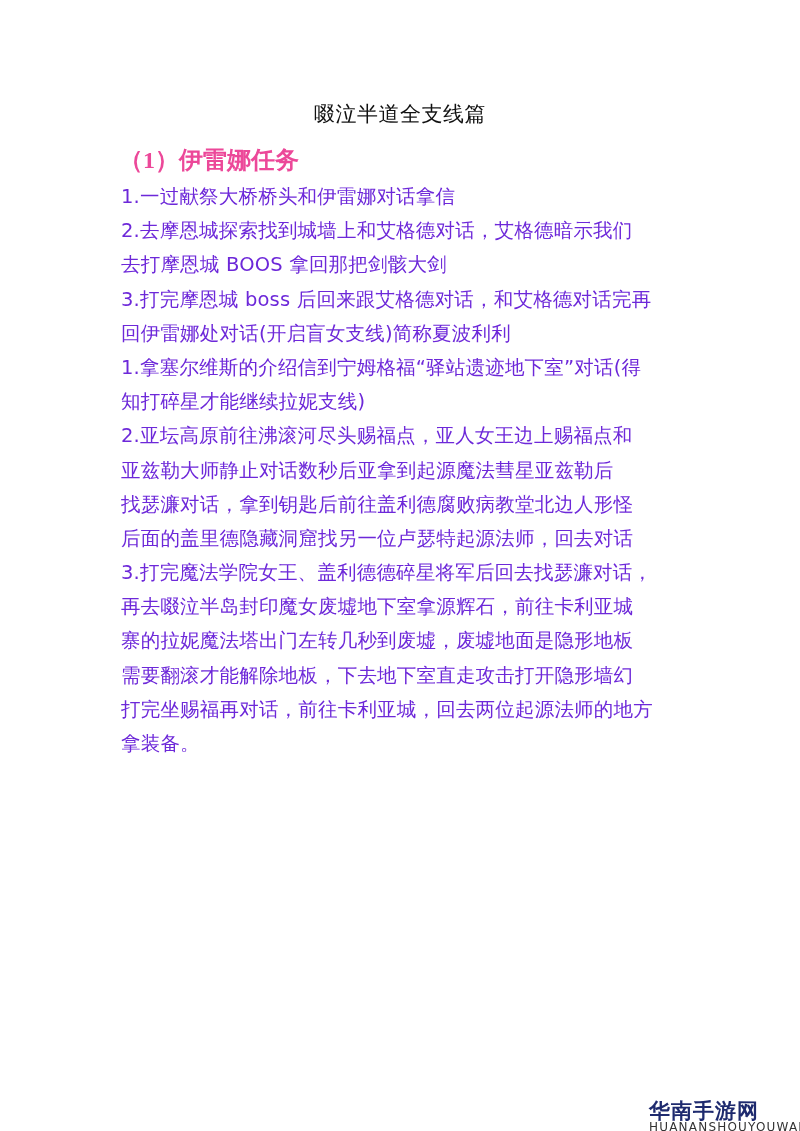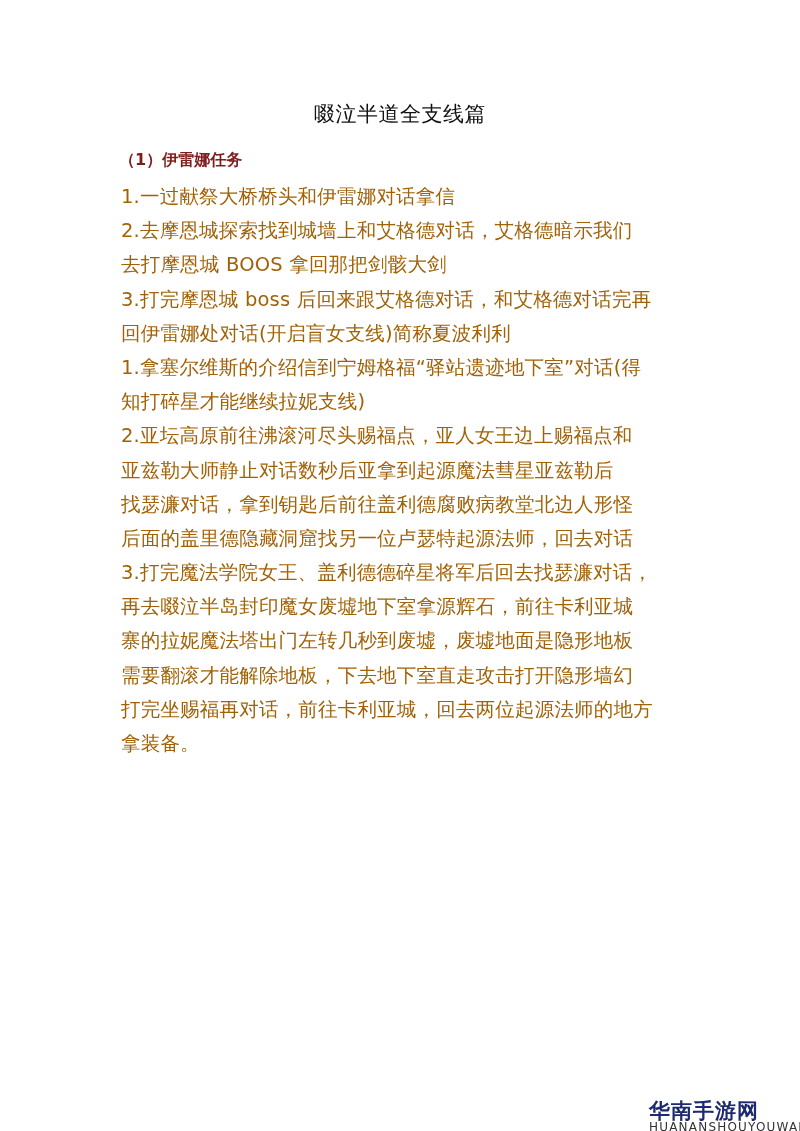--- a/index.html
+++ b/index.html
@@ -10,26 +10,26 @@
     color: #1e1e1e;
   }
   .page { position: absolute; left: 0; top: 0; width: 800px; height: 795px; }
   .title {
     position: absolute; top: 100px; left: 0; width: 800px; text-align: center;
     font-size: 21px; font-weight: normal; color: #111;
     letter-spacing: 0.5px;
   }
   .content { position: absolute; left: 121px; top: 140px; width: 570px; }
   .section-heading {
-    color: #7f1d1d; font-weight: bold; font-size: 16px;
-    height: 40px; line-height: 40px; margin-left: -2px;
+    color: #ec4899; font-weight: bold; font-size: 24px;
+    height: 40px; line-height: 40px; margin-left: -2px; font-family: Liberation Serif, serif;
   }
   .line {
     font-size: 19.5px; height: 34.2px; line-height: 34.2px;
-    white-space: nowrap; color: #a16207; letter-spacing: 0.2px;
+    white-space: nowrap; color: #6d28d9; letter-spacing: 0.2px;
   }
   .watermark {
     position: absolute; left: 645px; top: 1096px; width: 150px; height: 40px;
     display: flex; align-items: center;
   }
   .wm-logo { width: 34px; height: 34px; margin-right: 4px; }
   .wm-text { display: flex; flex-direction: column; }
   .wm-cn { font-size: 21px; font-weight: bold; color: #1e2a6e; line-height: 22px; letter-spacing: 1px; }
   .wm-en { font-size: 12px; color: #333; letter-spacing: 1.2px; line-height: 10px; }
 </style>

